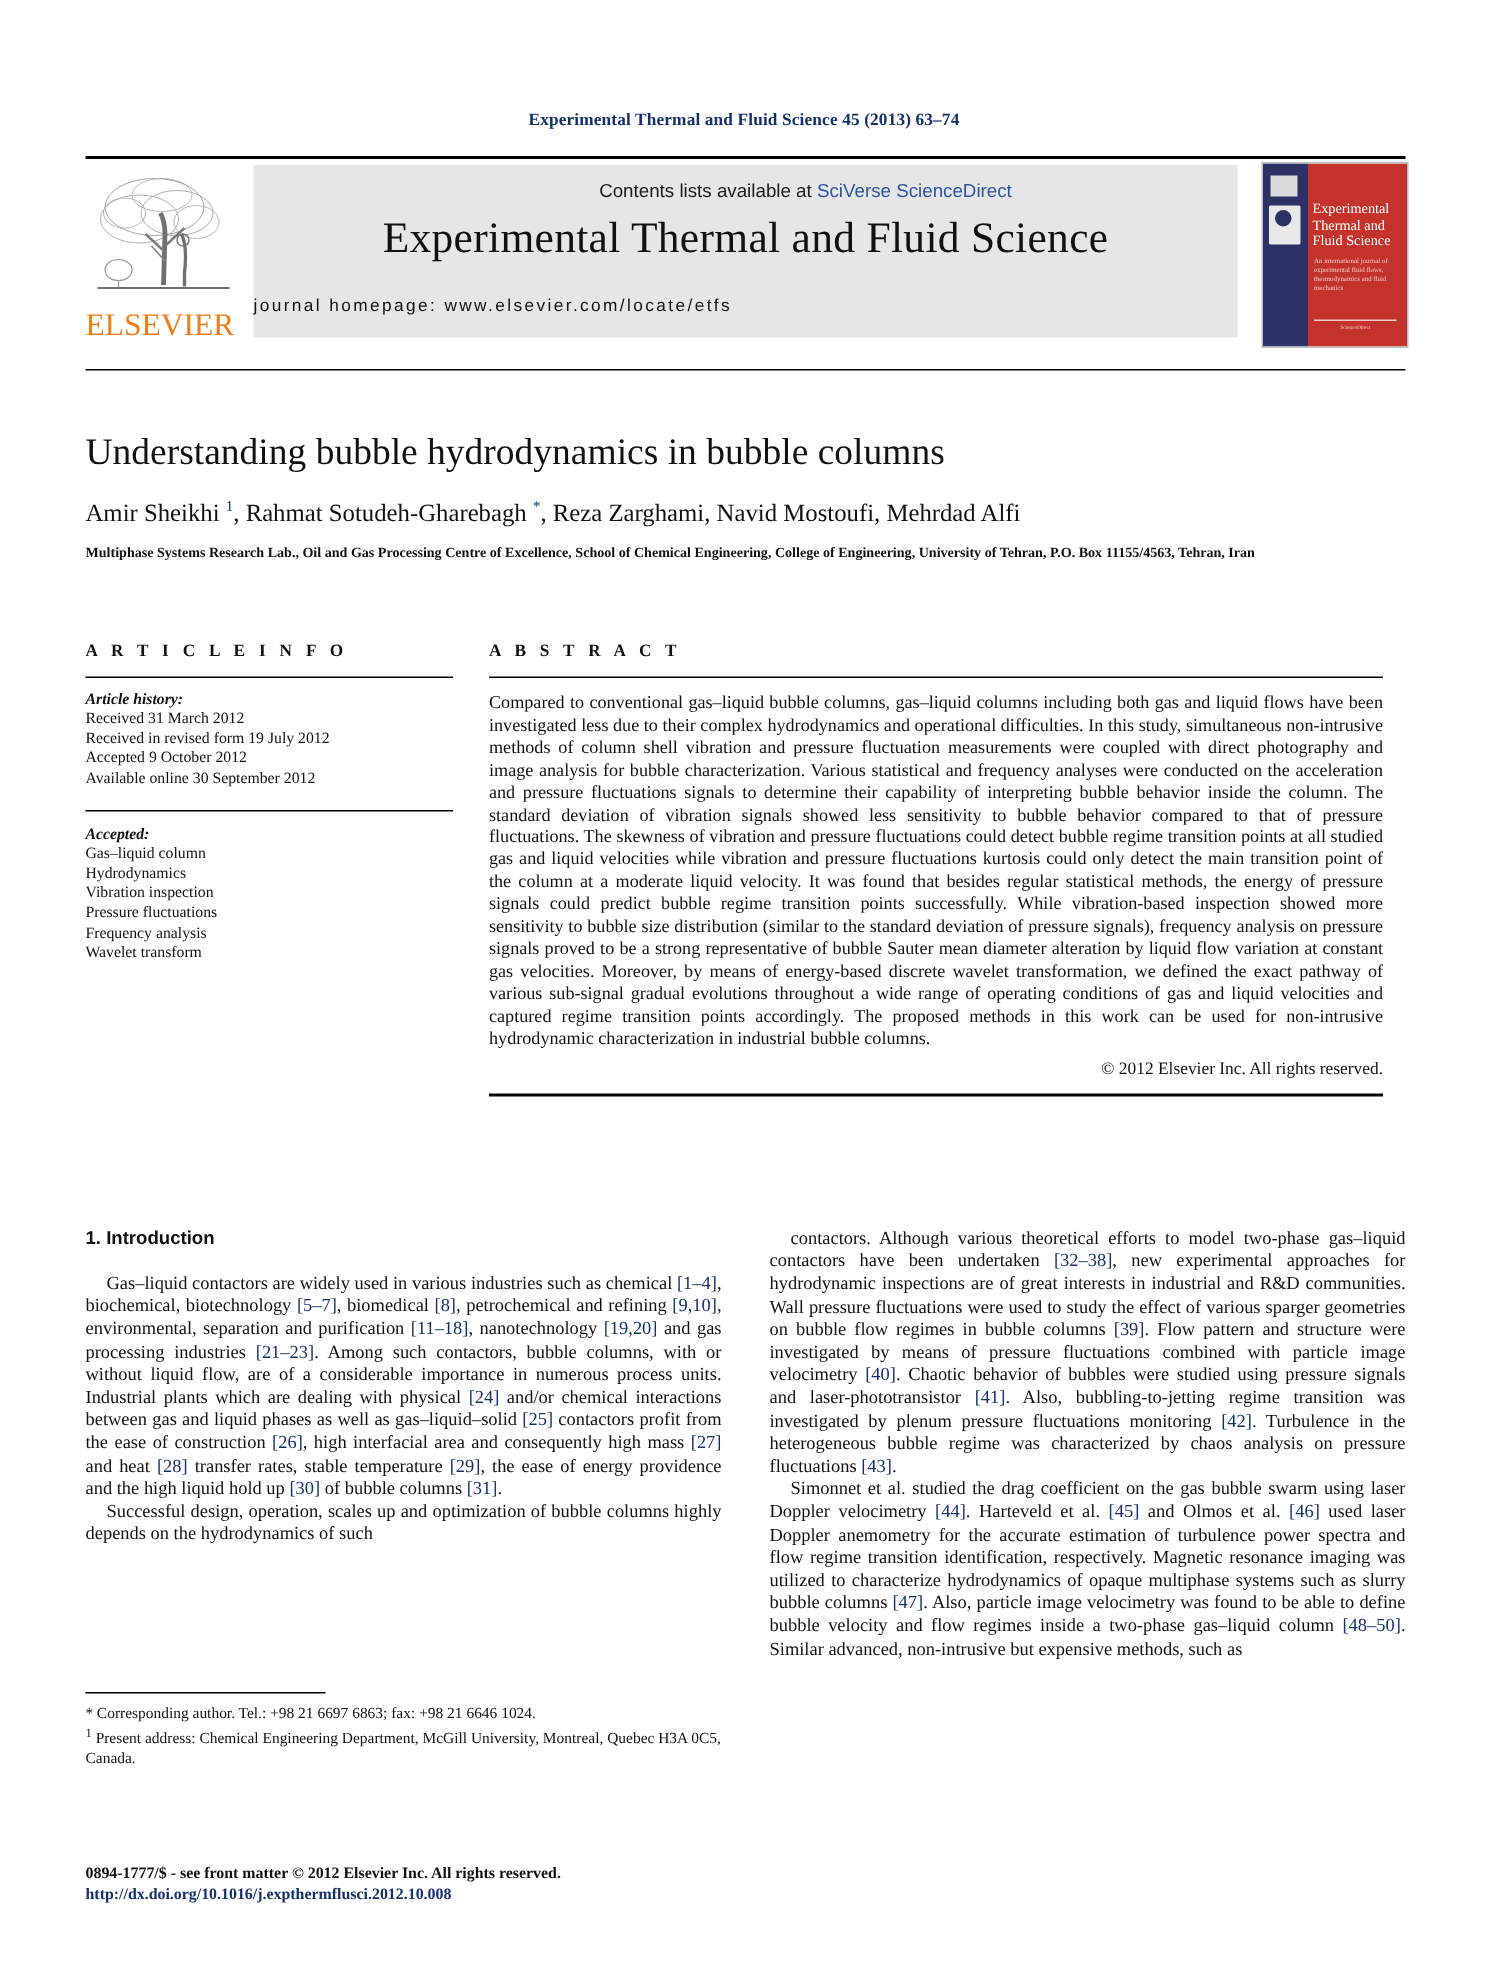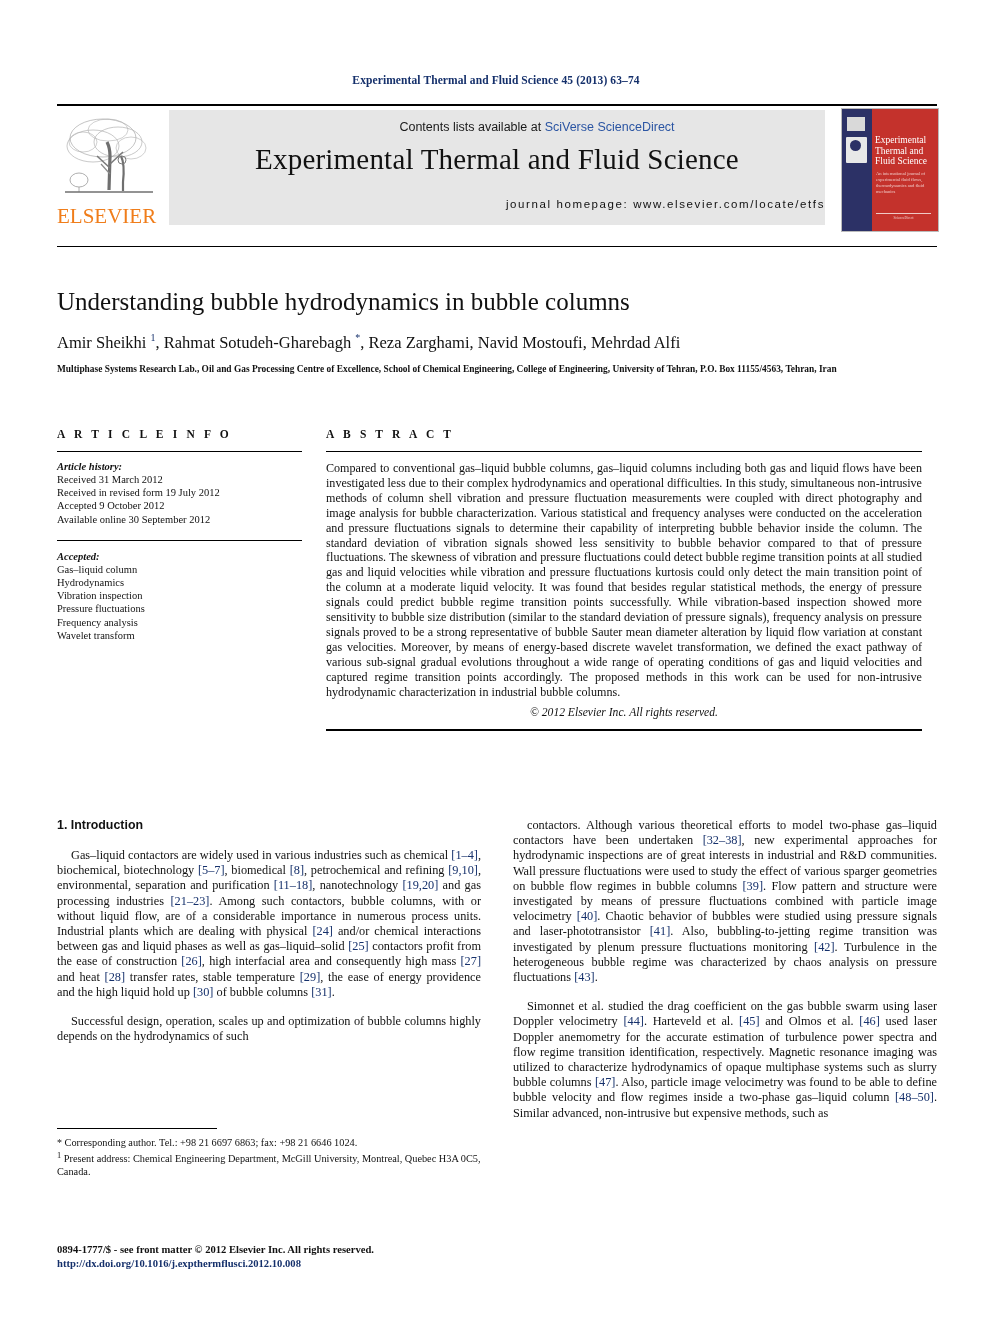--- a/index.html
+++ b/index.html
@@ -109,21 +109,21 @@
     font-family: "Liberation Serif", serif;
     font-size: 29px;
     color: #111;
     letter-spacing: 0.2px;
   }
   .homepage-line {
     position: absolute;
     left: 0;
     top: 88px;
     width: 656px;
-    text-align: right;
+    text-align: left;
     font-family: "Liberation Sans", sans-serif;
     font-size: 11.5px;
     color: #111;
     letter-spacing: 1.6px;
   }
   .cover-thumb {
     position: absolute;
     left: 784px;
     top: 4px;
     width: 96px;
@@ -293,24 +293,23 @@
   .abstract-body {
     font-family: "Liberation Serif", serif;
     font-size: 12.1px;
     line-height: 14.9px;
     text-align: justify;
     color: #111;
   }
   .copyright {
     font-family: "Liberation Serif", serif;
     font-size: 11.6px;
-    text-align: center;
+    text-align: right;
     margin-top: 6px;
     color: #111;
-    font-style: italic;
   }
   .abs-bottom-rule {
     height: 2px;
     background: #000;
     margin-top: 10px;
   }
 
   
   .body-left {
     position: absolute;
@@ -334,21 +333,21 @@
   p.body-par {
     margin: 0;
     font-family: Liberation Serif, serif;
     font-size: 12.3px;
     line-height: 15.2px;
     text-align: justify;
     text-indent: 14px;
     color: #111;
     hyphens: auto;
   }
-  p.body-par + p.body-par { margin-top: 14px; }
+  p.body-par + p.body-par { margin-top: 0; }
   .ref { color: #15306b; }
 
   
   .footnote-area {
     position: absolute;
     left: 57px;
     top: 1128px;
     width: 424px;
   }
   .foot-rule {

